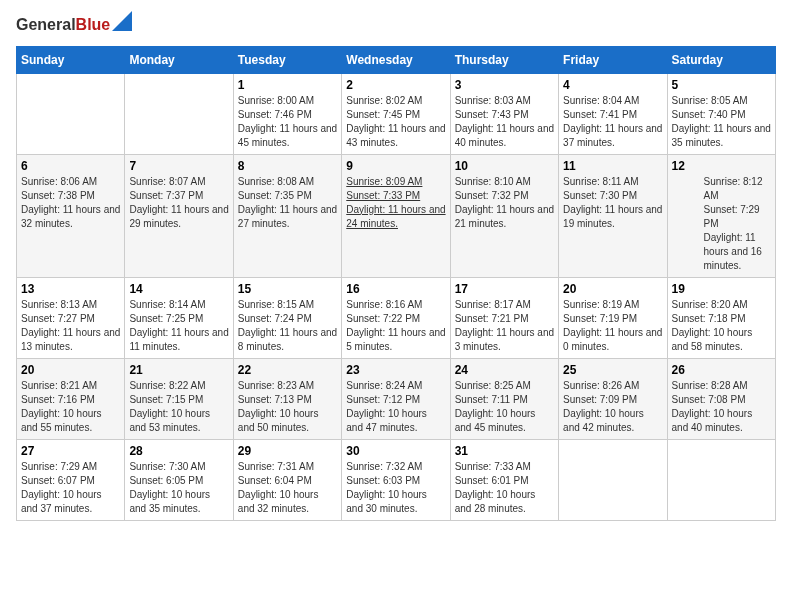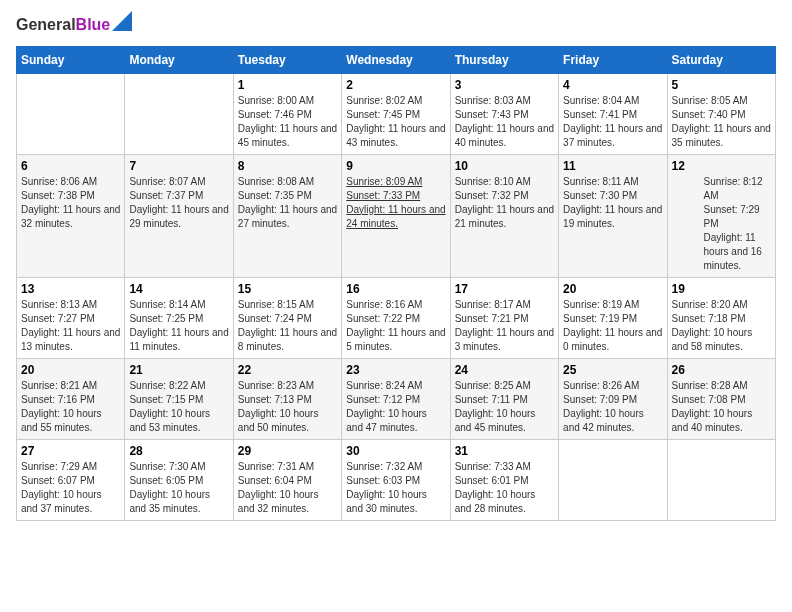--- a/index.html
+++ b/index.html
@@ -68,21 +68,21 @@
     }
   </style>
 </head>
 <body>
 
 <div class="header">
   <div class="logo">
   <div style="display:flex;align-items:center;gap:0px;">
     <div style="display:flex;align-items:flex-start;">
       <div style="font-size:16px;font-weight:bold;color:#333;line-height:1.1;">General</div>
-      <div style="font-size:16px;font-weight:bold;color:#a21caf;line-height:1.1;">Blue</div>
+      <div style="font-size:16px;font-weight:bold;color:#b91c1c;line-height:1.1;">Blue</div>
     </div>
     <svg width="20" height="20" viewBox="0 0 20 20" style="margin-left:2px;margin-top:-8px;">
       <polygon points="0,20 20,20 20,0" fill="#1a6ec8"></polygon>
     </svg>
   </div>
 </div>
   <div class="title-block">
     <div class="month-title"></div>
     <div class="location"></div>
   </div>

